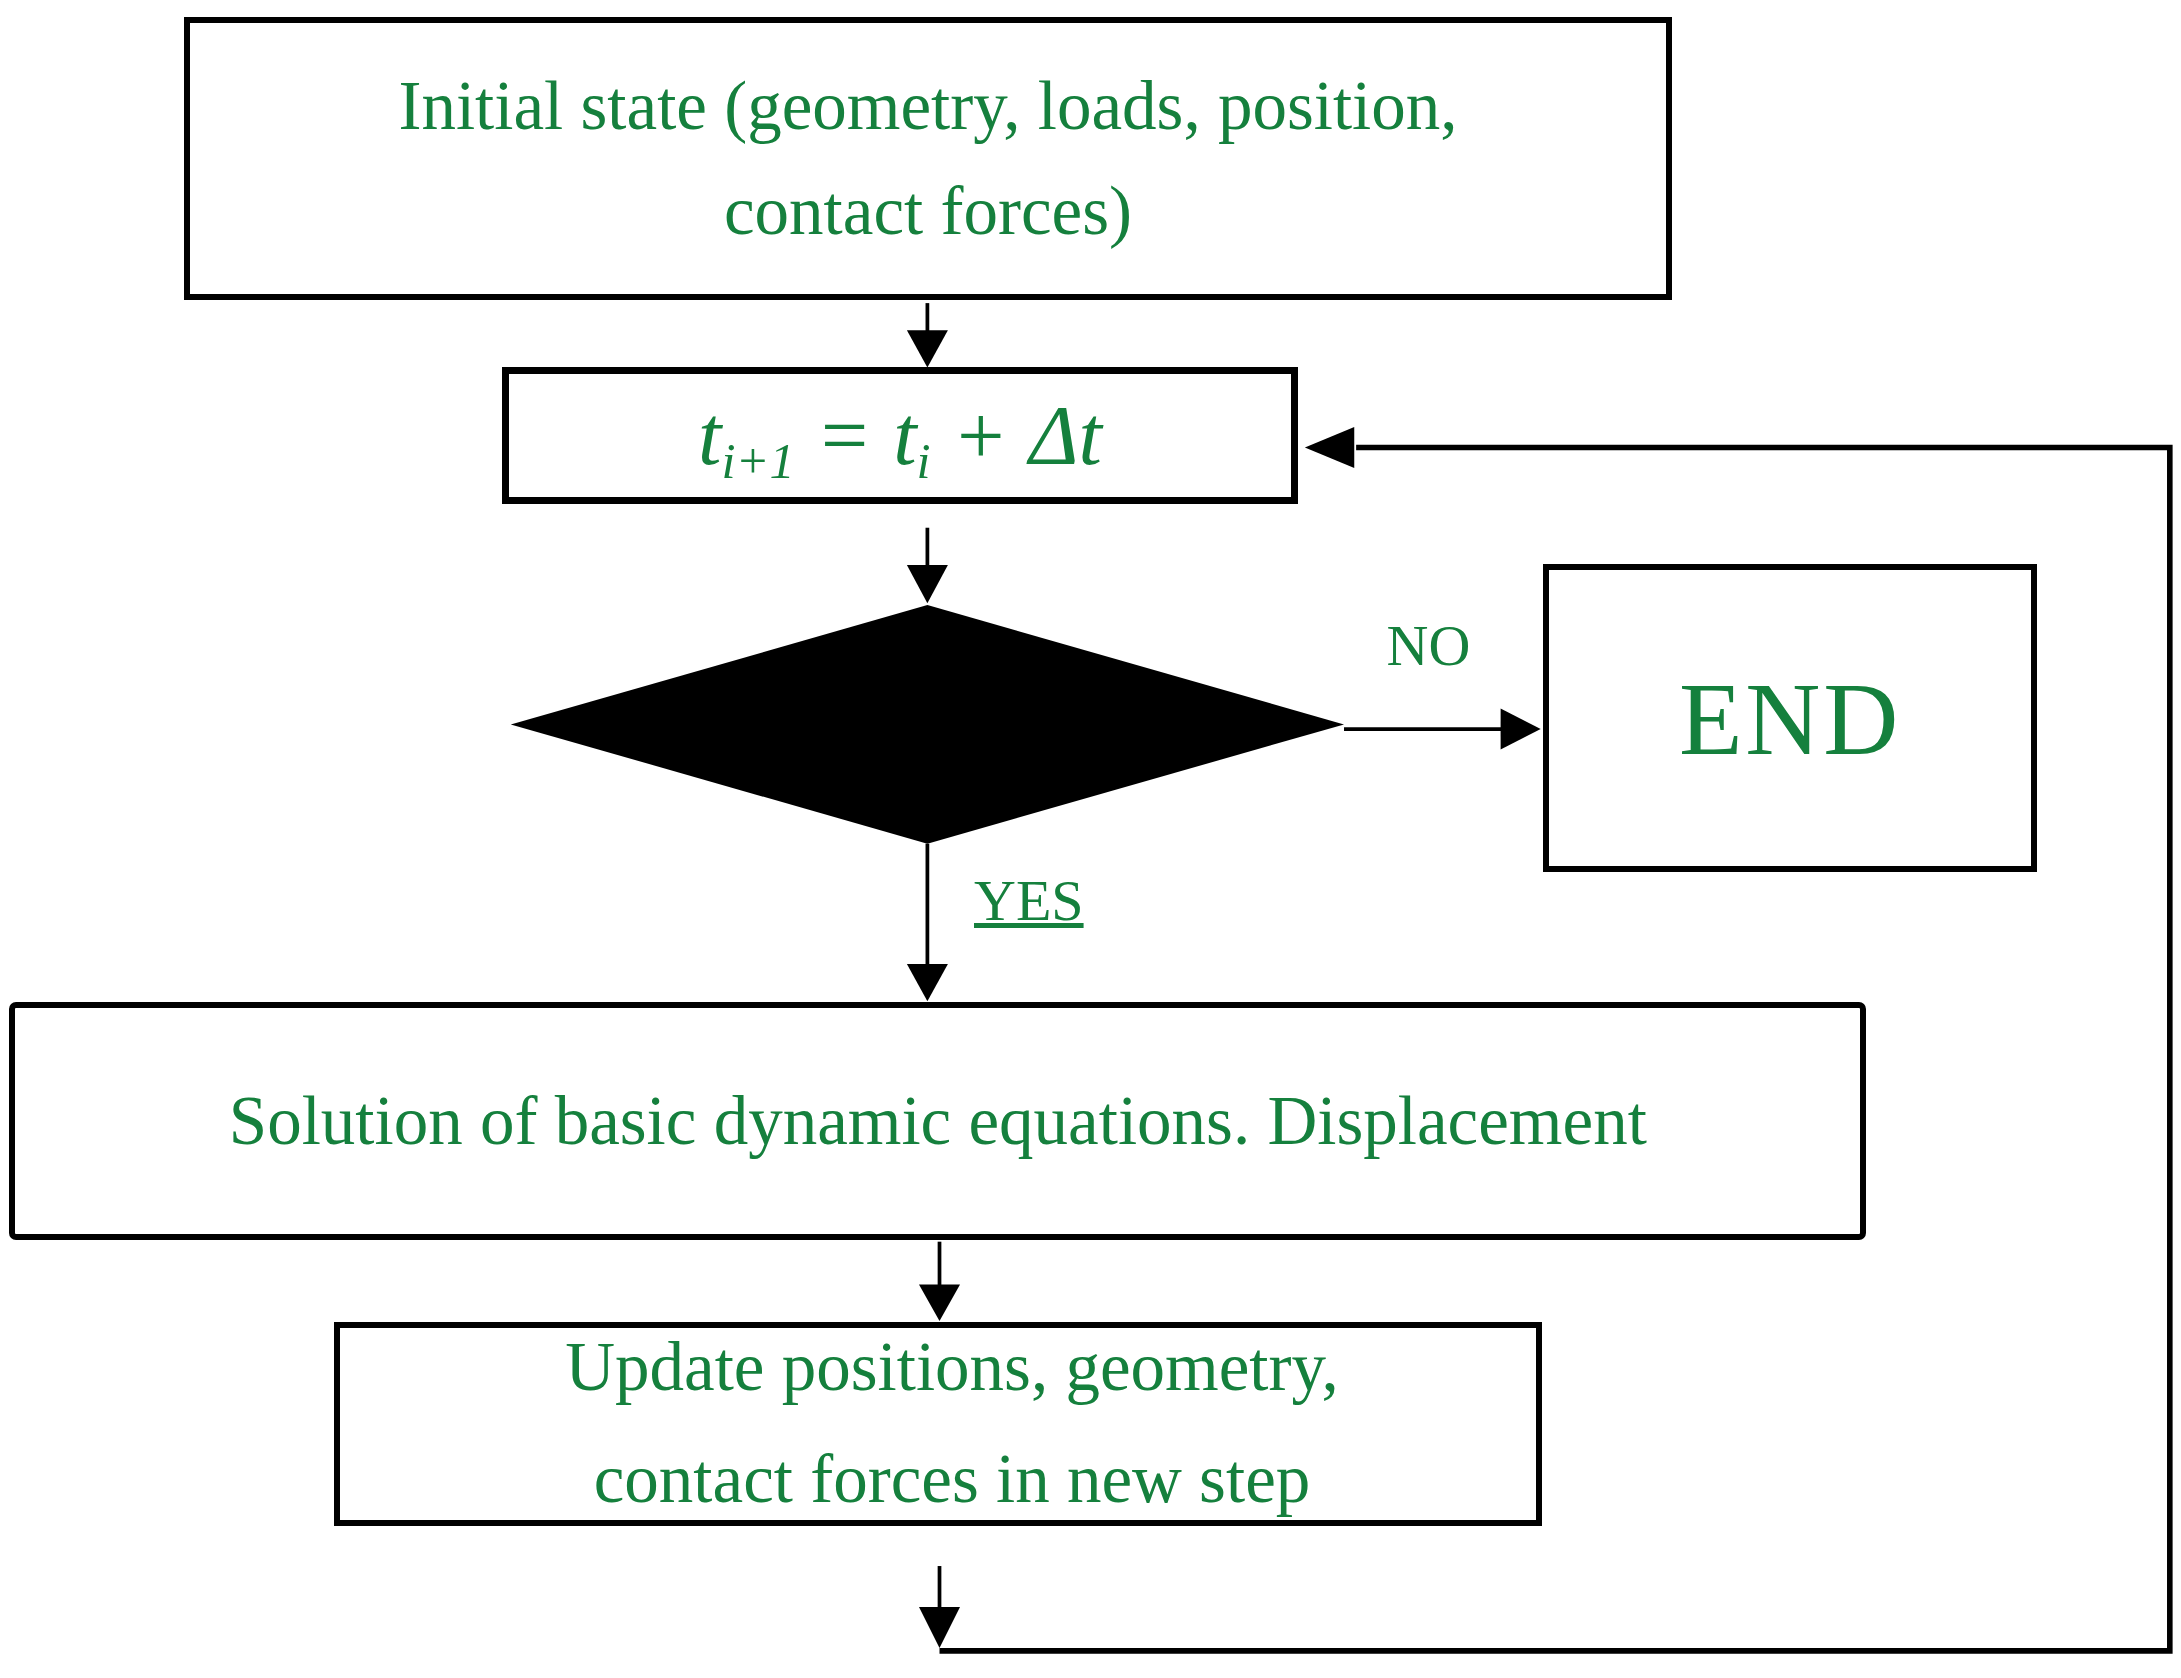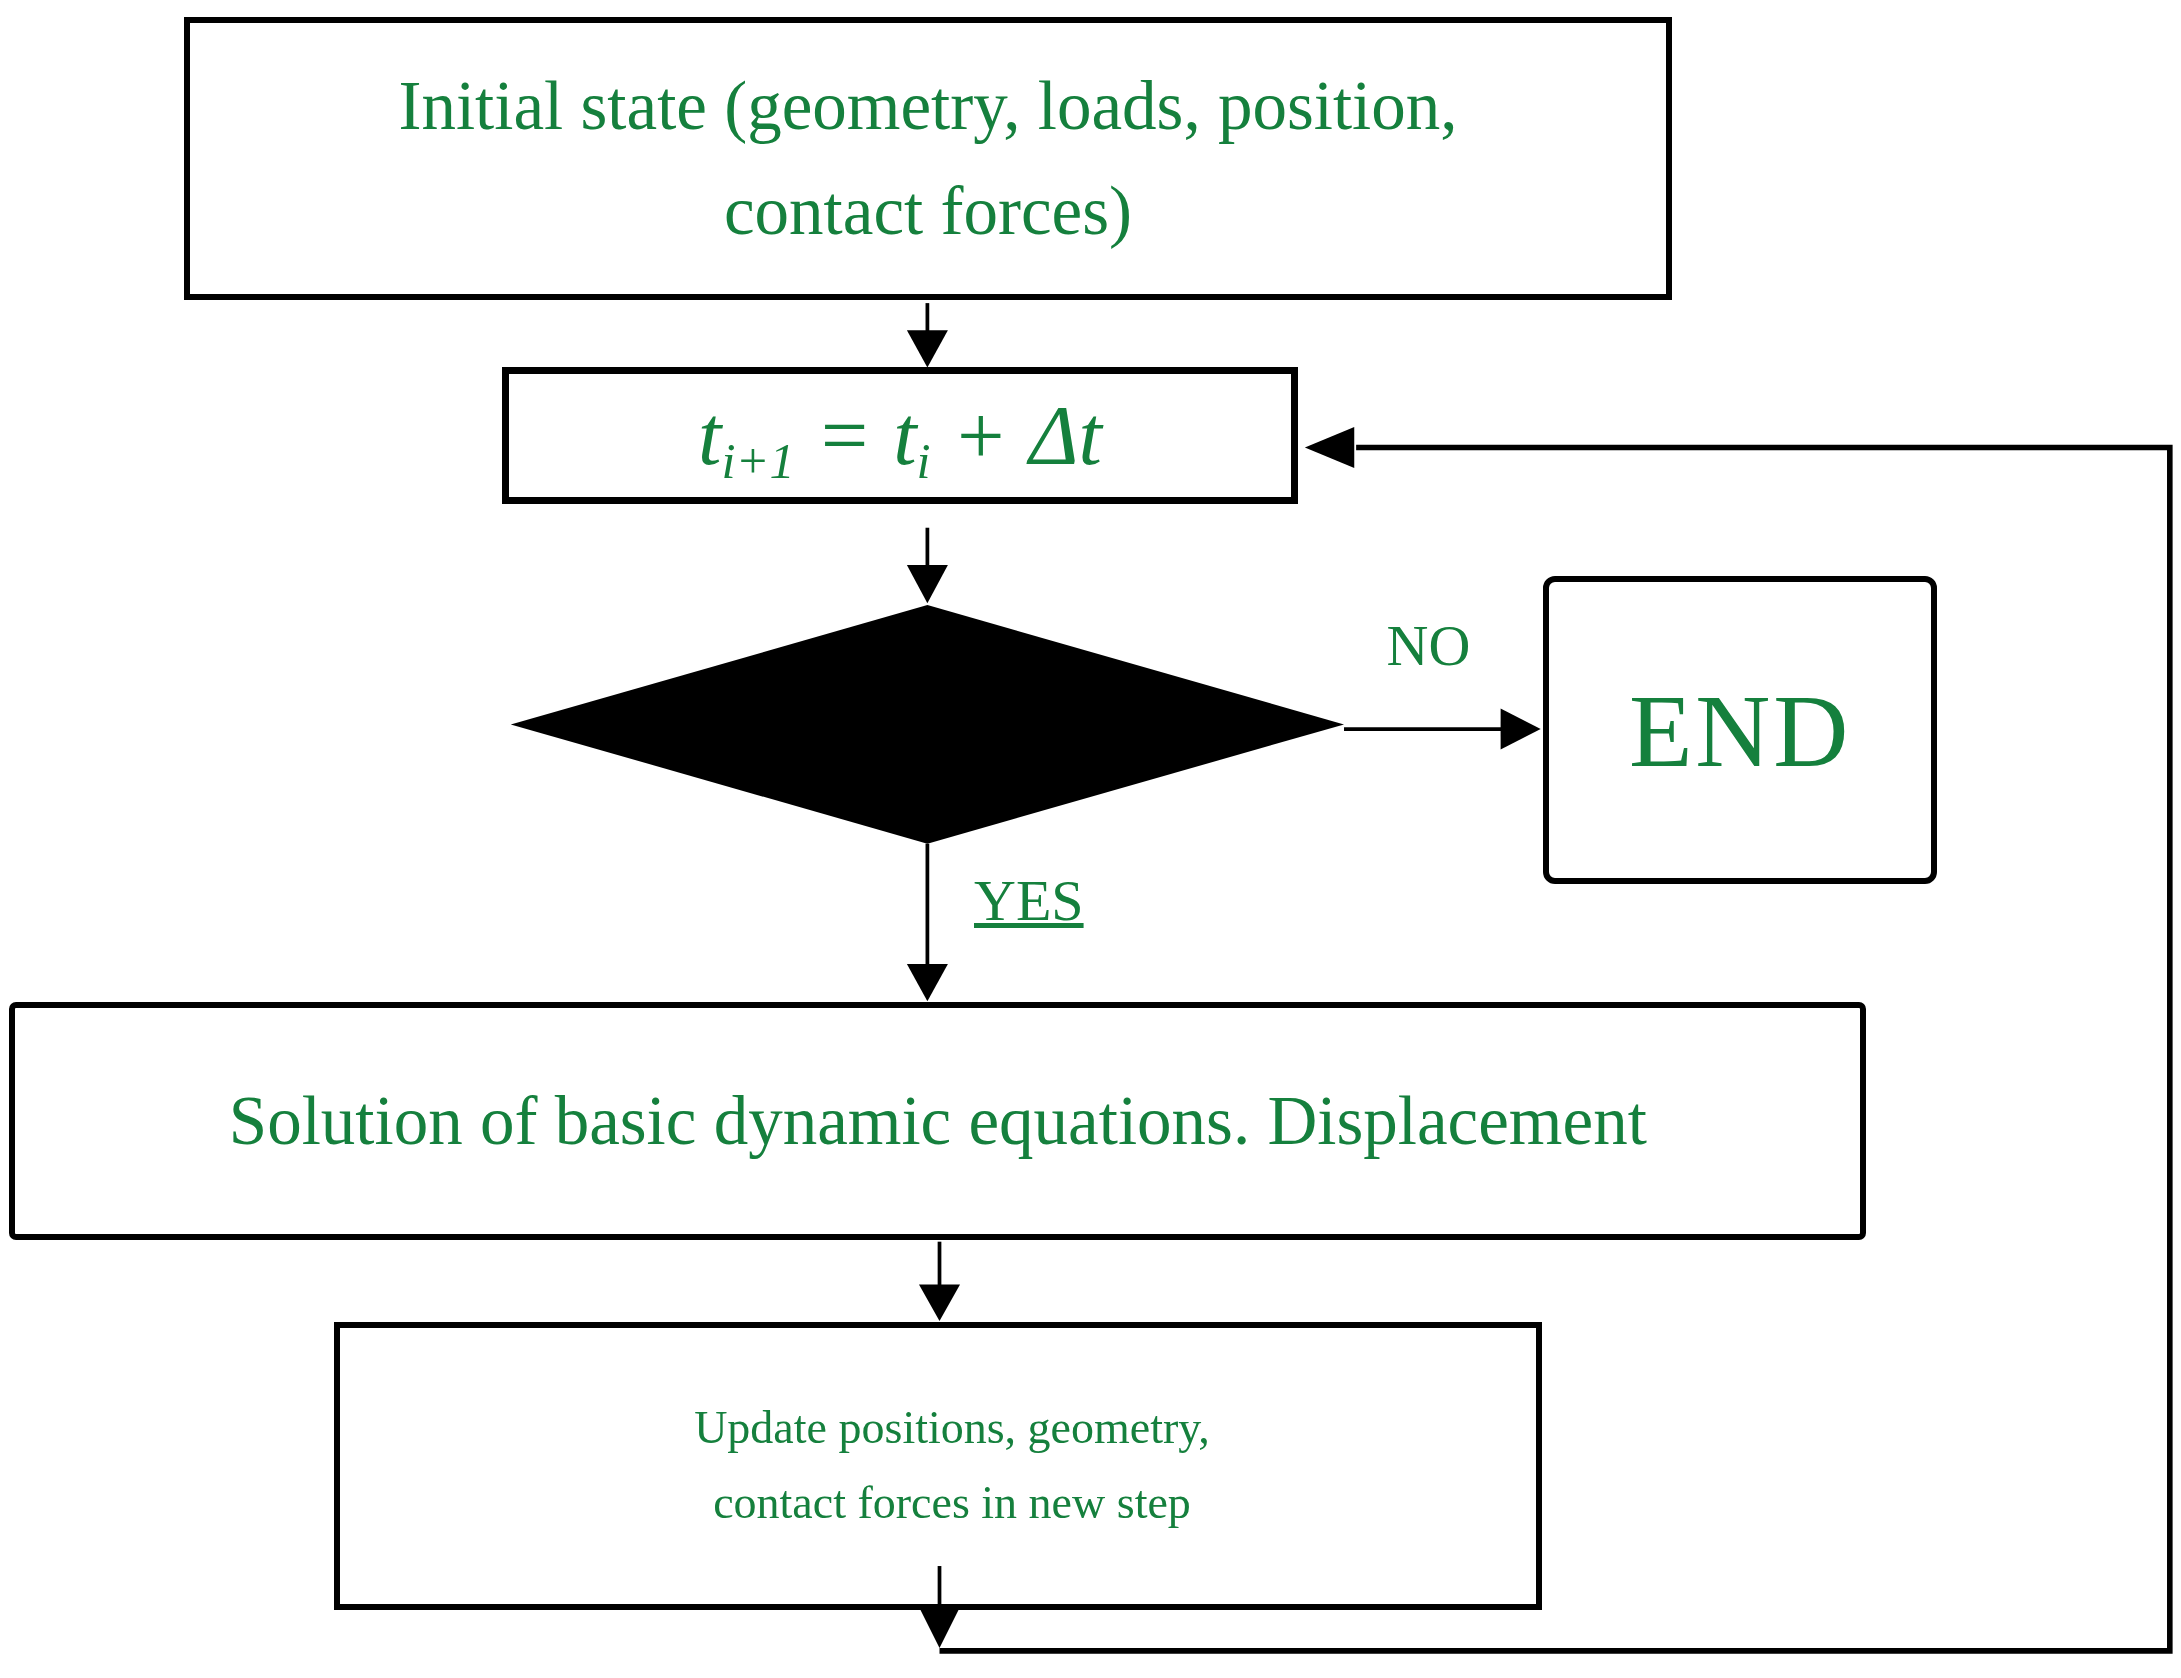--- a/index.html
+++ b/index.html
@@ -36,31 +36,31 @@
     left: 502px; top: 367px; width: 796px; height: 137px;
     border-width: 7.5px;
     font-size: 84px; font-style: italic;
   }
   #box-timestep sub {
     font-size: 0.60em;
     line-height: 0;
     vertical-align: -0.28em;
   }
   #box-end {
-    left: 1543px; top: 576px; width: 394px; height: 308px;
-    font-size: 104px; letter-spacing: 2.8px; border-radius: 12px;
+    left: 1543px; top: 564px; width: 494px; height: 308px;
+    font-size: 104px; letter-spacing: 2.8px;
   }
   #box-solution {
     left: 9.3px; top: 1002px; width: 1857px; height: 238px;
     font-size: 69px; line-height: 1.45; border-radius: 7px;
   }
   #box-solution .delta { font-weight: bold; font-size: 1.06em; font-style: italic; }
   #box-update {
-    left: 334px; top: 1322px; width: 1208px; height: 288px;
-    font-size: 46px; line-height: 1.62; padding-left: 28px;
+    left: 334px; top: 1322px; width: 1208px; height: 204px;
+    font-size: 69px; line-height: 1.62; padding-left: 28px;
   }
   #diamond-label {
     position: absolute;
     left: 511px; top: 605px; width: 833px; height: 239px;
     display: flex; align-items: center; justify-content: center;
     font-size: 80px; font-style: italic;
     background: transparent;
   }
   .edge-label {
     position: absolute;

